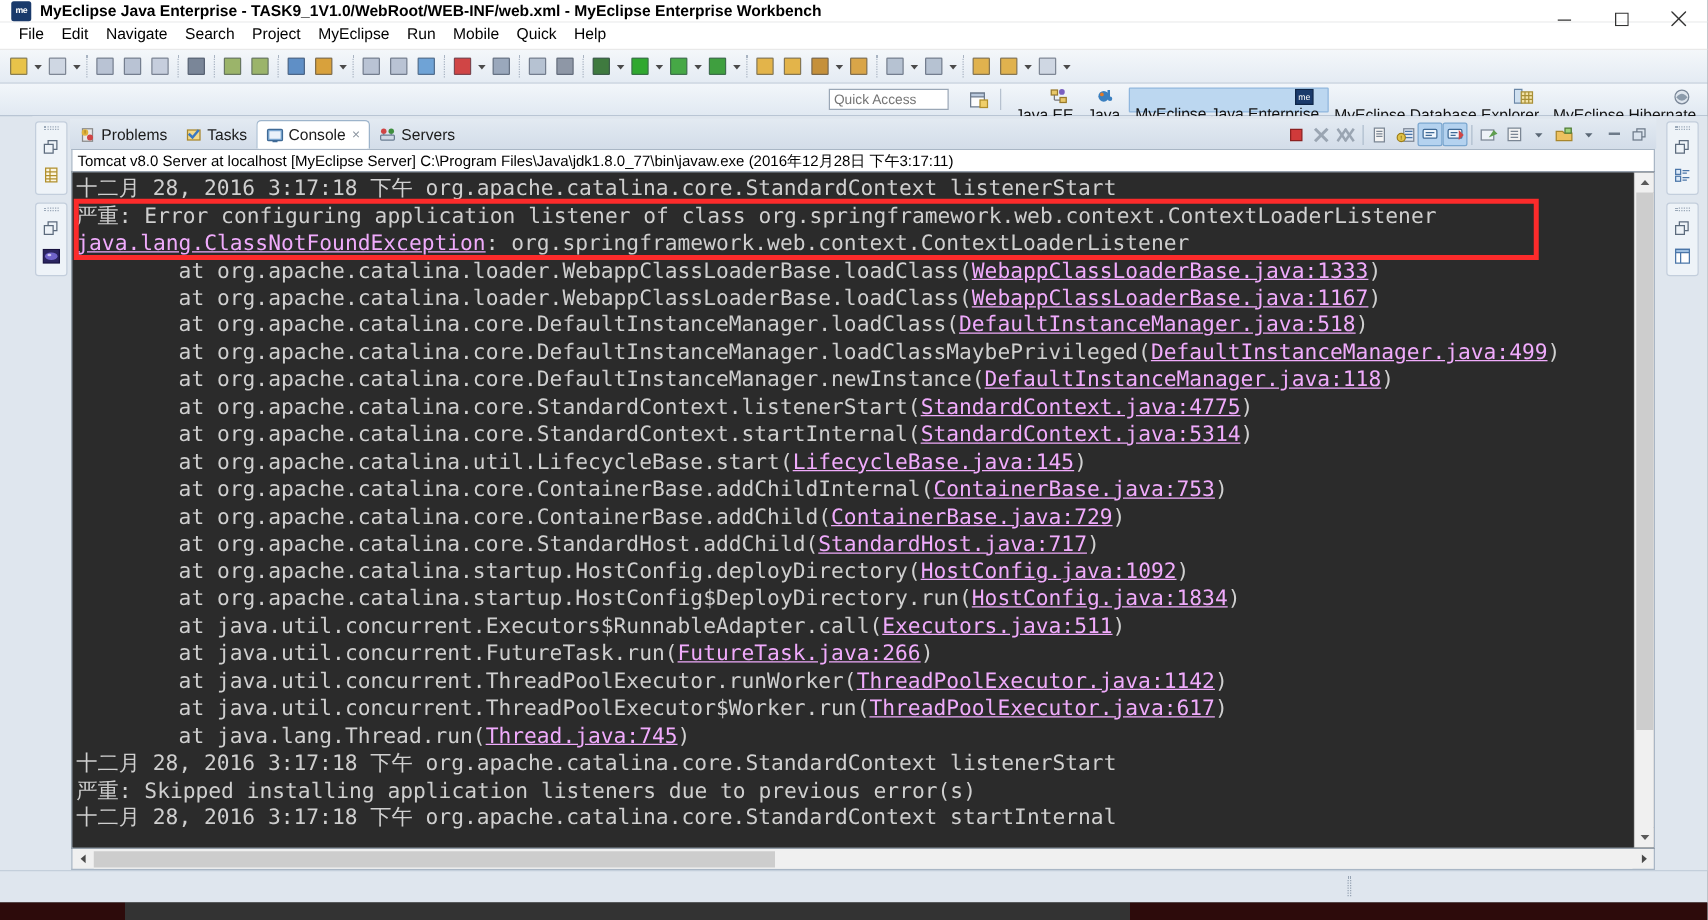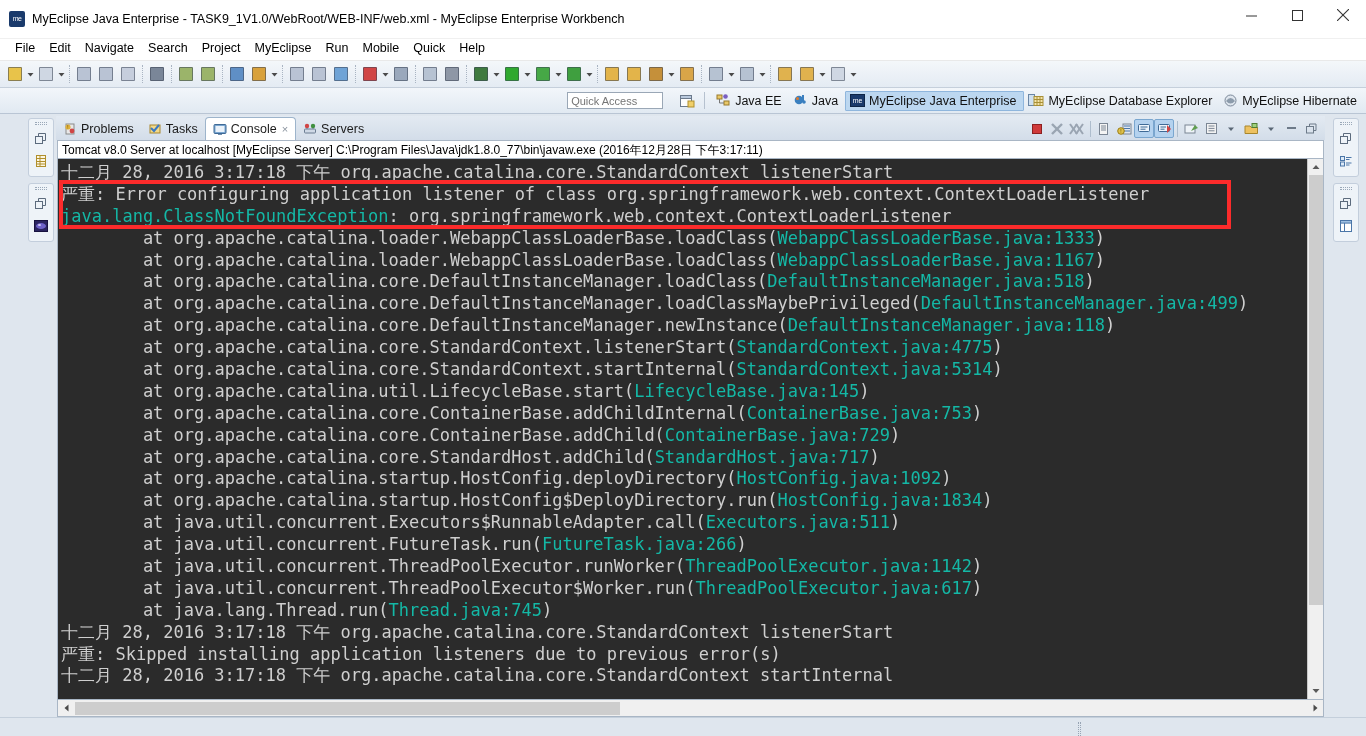--- a/index.html
+++ b/index.html
@@ -6,26 +6,27 @@
   html, body {
     margin: 0; padding: 0;
     width: 1366px; height: 736px;
     overflow: hidden;
     font-family: "Liberation Sans", sans-serif;
     background: #dfe6ee;
   }
 
   
   .titlebar {
-    height: 39px;
+    height: 18px;
     background: #ffffff;
     display: flex;
     align-items: center;
     position: relative;
     border-bottom: 1px solid #f0f0f0;
+    font-weight: bold;
   }
   .title-icon {
     width: 16px; height: 16px;
     margin: 0 7px 0 9px;
     background: #1a3a6b;
     border-radius: 2px;
     color: #ffffff;
     font-size: 7px;
     line-height: 16px;
     text-align: center;
@@ -114,26 +115,27 @@
   .persp-open {
     width: 20px; height: 20px;
     display: flex; align-items: center; justify-content: center;
   }
   .persp-divider {
     width: 1px; height: 17px;
     background: #b6c1cf;
     margin: 0 7px;
   }
   .persp-tab {
-    display: flex; align-items: center;
+    display: flex; align-items: flex-end;
     height: 20px;
     padding: 0 7px 0 4px;
     font-size: 12.5px;
     color: #111;
     white-space: nowrap;
+    flex-direction: column;
   }
   .persp-tab.active {
     background: #bcd7f0;
     border: 1px solid #8fb6dd;
     border-radius: 1px;
   }
   .persp-tab .pico { margin-right: 4px; display:flex; }
 
   
   .workbench {
@@ -253,21 +255,22 @@
     font-family: "DejaVu Sans Mono", "Liberation Mono", monospace;
     font-size: 17px;
     line-height: 21.9px;
     padding: 3px 0 0 3px;
     white-space: pre;
     overflow: hidden;
     position: relative;
   }
   .ln { height: 21.9px; }
   .lnk {
-    color: #14b8a6;
+    color: #f0abfc;
+    text-decoration: underline;
   }
   .red-box {
     position: absolute;
     left: 1px;
     top: 21px;
     width: 1172px;
     height: 49px;
     border: 4px solid #fc2b2b;
     pointer-events: none;
     z-index: 5;

